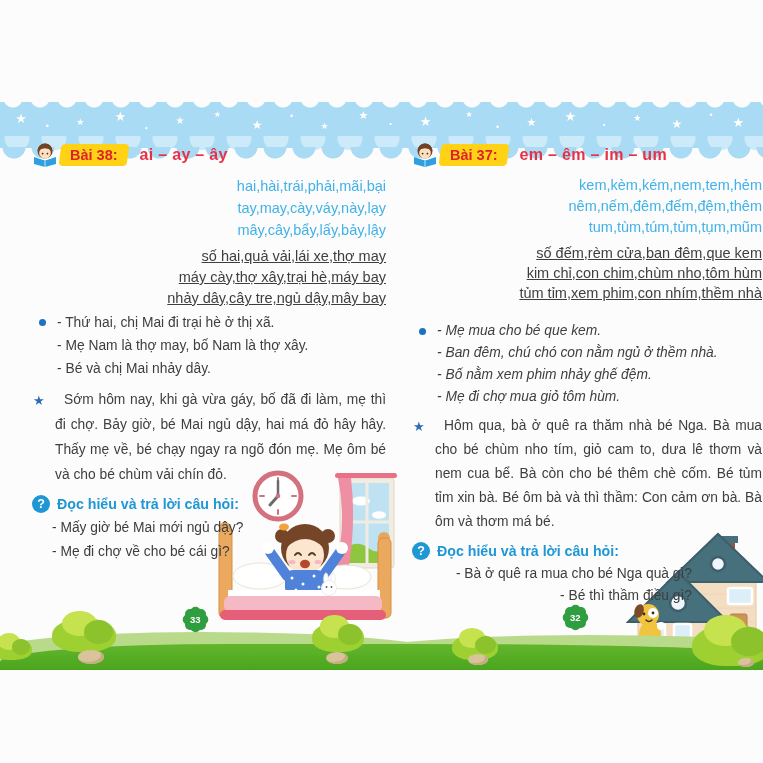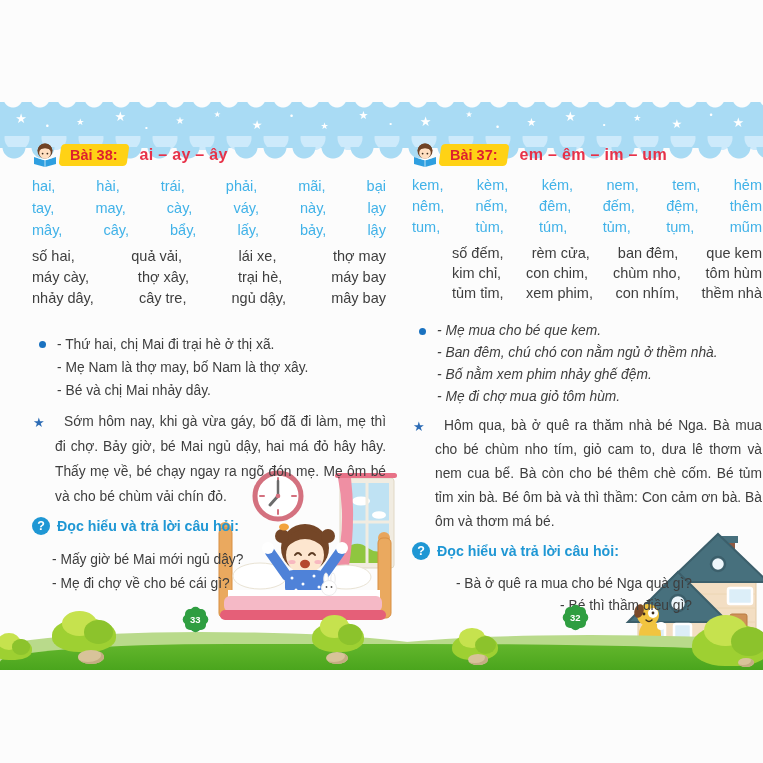--- a/index.html
+++ b/index.html
@@ -21,41 +21,41 @@
   .page { position:absolute; top:142px; z-index:2; color:#3e3e3e; }
   #page-left  { left:32px;  width:354px; }
   #page-right { left:412px; width:350px; }
 
   .lesson-header { display:flex; align-items:center; height:26px; margin-bottom:7px; }
   .lesson-icon { width:26px; height:24px; margin-right:2px; flex:0 0 auto; }
   .lesson-badge { background:#ffd215; transform:skewX(-8deg); border-radius:4px; padding:2px 10px; margin-right:12px; }
   .lesson-badge span { display:inline-block; transform:skewX(8deg); color:#dd212e; font-weight:bold; font-size:14.5px; }
   .lesson-title { color:#e73148; font-weight:bold; font-size:16px; letter-spacing:.3px; }
 
-  .syl-row  { display:flex; justify-content:space-between; color:#41b2e8; font-size:14.5px; line-height:22px; }
+  .syl-row  { display:flex; justify-content:flex-end; color:#41b2e8; font-size:14.5px; line-height:22px; }
   #page-right .syl-row { line-height:21px; }
   .word-rows { margin-top:5px; }
-  .word-row { display:flex; justify-content:space-between; color:#3e3e3e; font-size:14.5px; line-height:21px; }
+  .word-row { display:flex; justify-content:flex-end; color:#3e3e3e; font-size:14.5px; line-height:21px;text-decoration:underline; }
   #page-right .word-row { line-height:20px;margin-left:40px; }
 
-  .bullets { position:relative; margin-top:24px; padding-left:25px; font-size:13.8px; line-height:23px; }
+  .bullets { position:relative; margin-top:2px; padding-left:25px; font-size:13.8px; line-height:23px; }
   #page-right .bullets { line-height:22px; margin-top:17px;font-style:italic; }
   .bullet-dot { position:absolute; left:7px; top:8px; width:7px; height:7px; border-radius:50%; background:#1a72c0; }
 
   .story-block { position:relative; margin-top:7px; padding-left:23px; font-size:13.8px; line-height:25px; text-align:justify; }
   #page-right .story-block { line-height:24px; margin-top:6px; }
   .story-star { position:absolute; left:1px; top:1px; color:#2d6cb5; font-size:13px; }
   .story-text { display:block; text-indent:9px; }
 
   .q-section { margin-top:8px; }
   .q-heading { display:flex; align-items:center; }
   .q-icon { width:18px; height:18px; border-radius:50%; background:#1f97d4; color:#fff; font-weight:bold;
     font-size:12.5px; display:flex; align-items:center; justify-content:center; margin-right:7px; flex:0 0 auto; }
   .q-title { color:#1f97d4; font-weight:bold; font-size:14.2px; }
-  .q-lines { padding-left:20px; font-size:13.8px; line-height:24px; margin-top:13px; max-width:250px; }
+  .q-lines { padding-left:20px; font-size:13.8px; line-height:24px; margin-top:3px; max-width:250px; }
   #page-right .q-lines { line-height:22px; max-width:280px;text-align:right; }
 
   
   .illus { position:absolute; z-index:1; }
   #bed-illus   { left:212px; top:464px; }
   #house-illus { left:618px; top:522px; }
 
   
   .grass { position:absolute; left:0; top:626px; width:763px; height:46px; z-index:2; pointer-events:none; }
   .hill-light { position:absolute; top:6px; left:-40px; width:480px; height:34px; background:#b9da8b; border-radius:100% 100% 0 0 / 160% 120% 0 0; }

